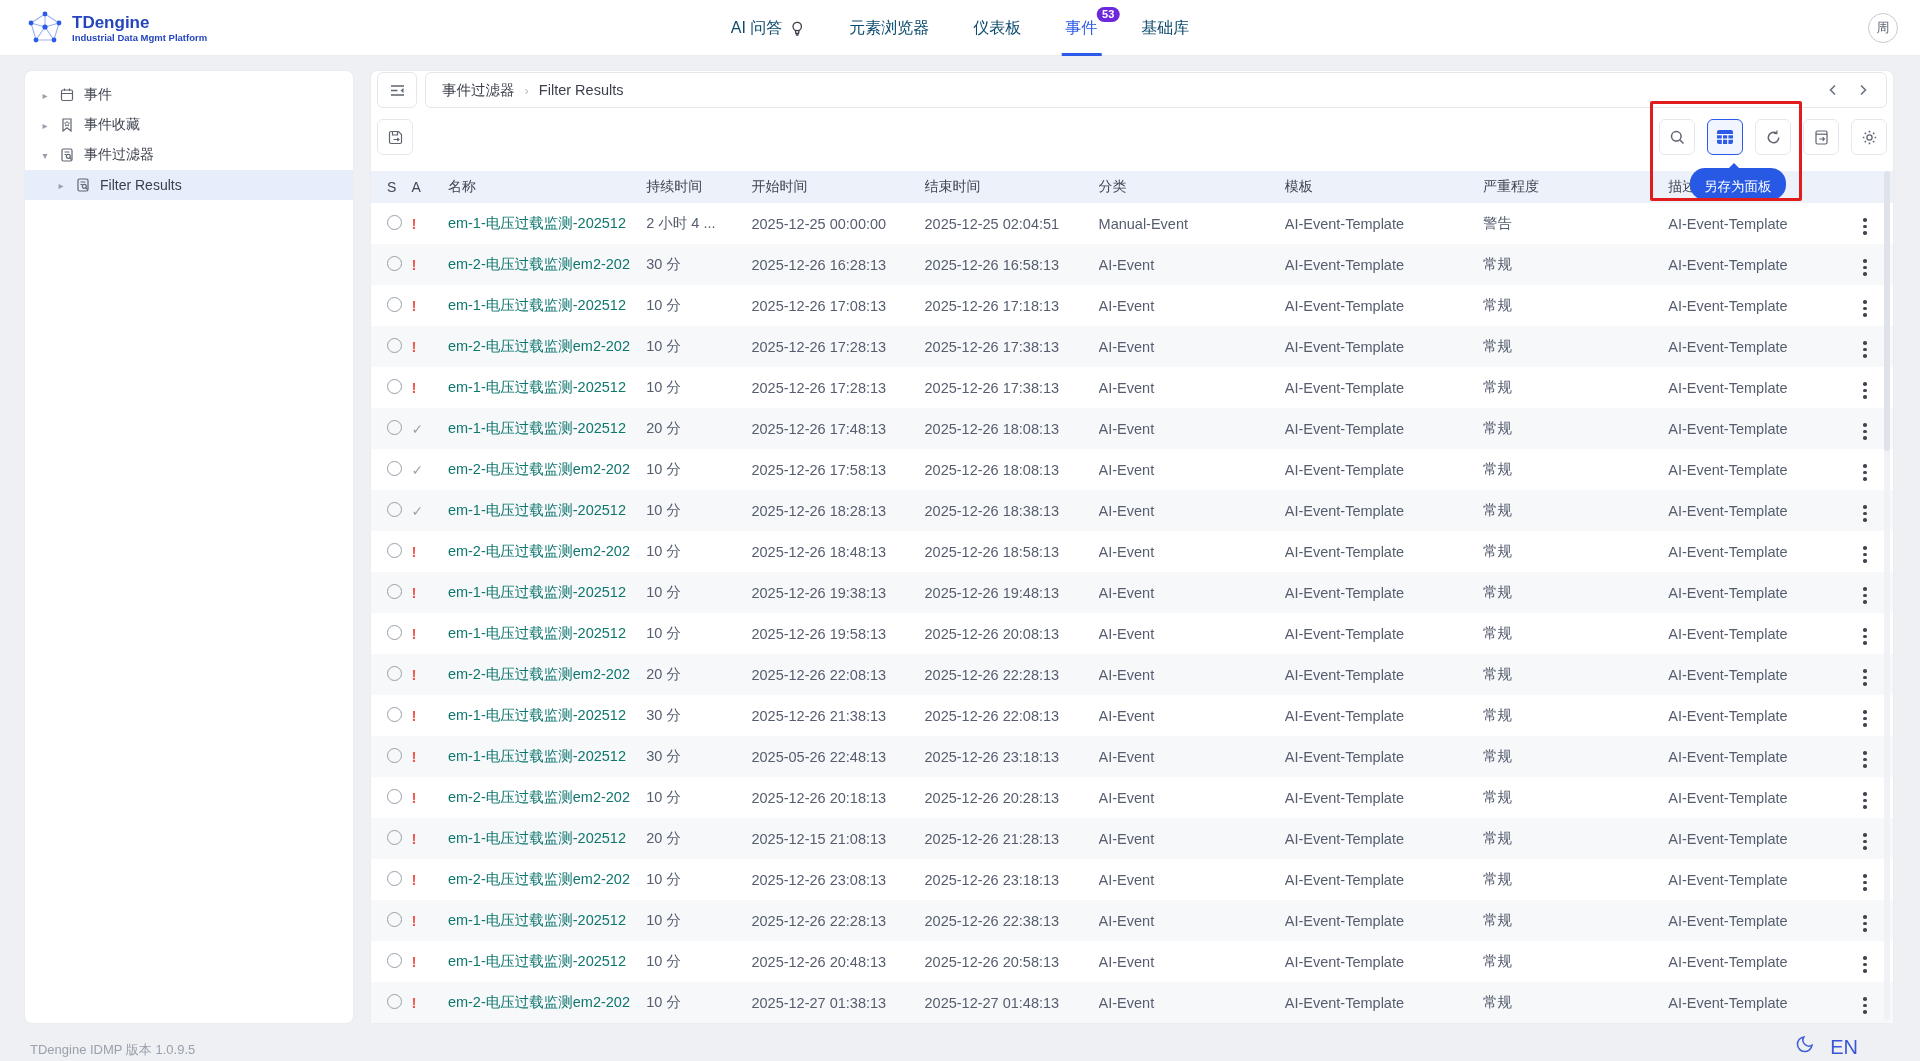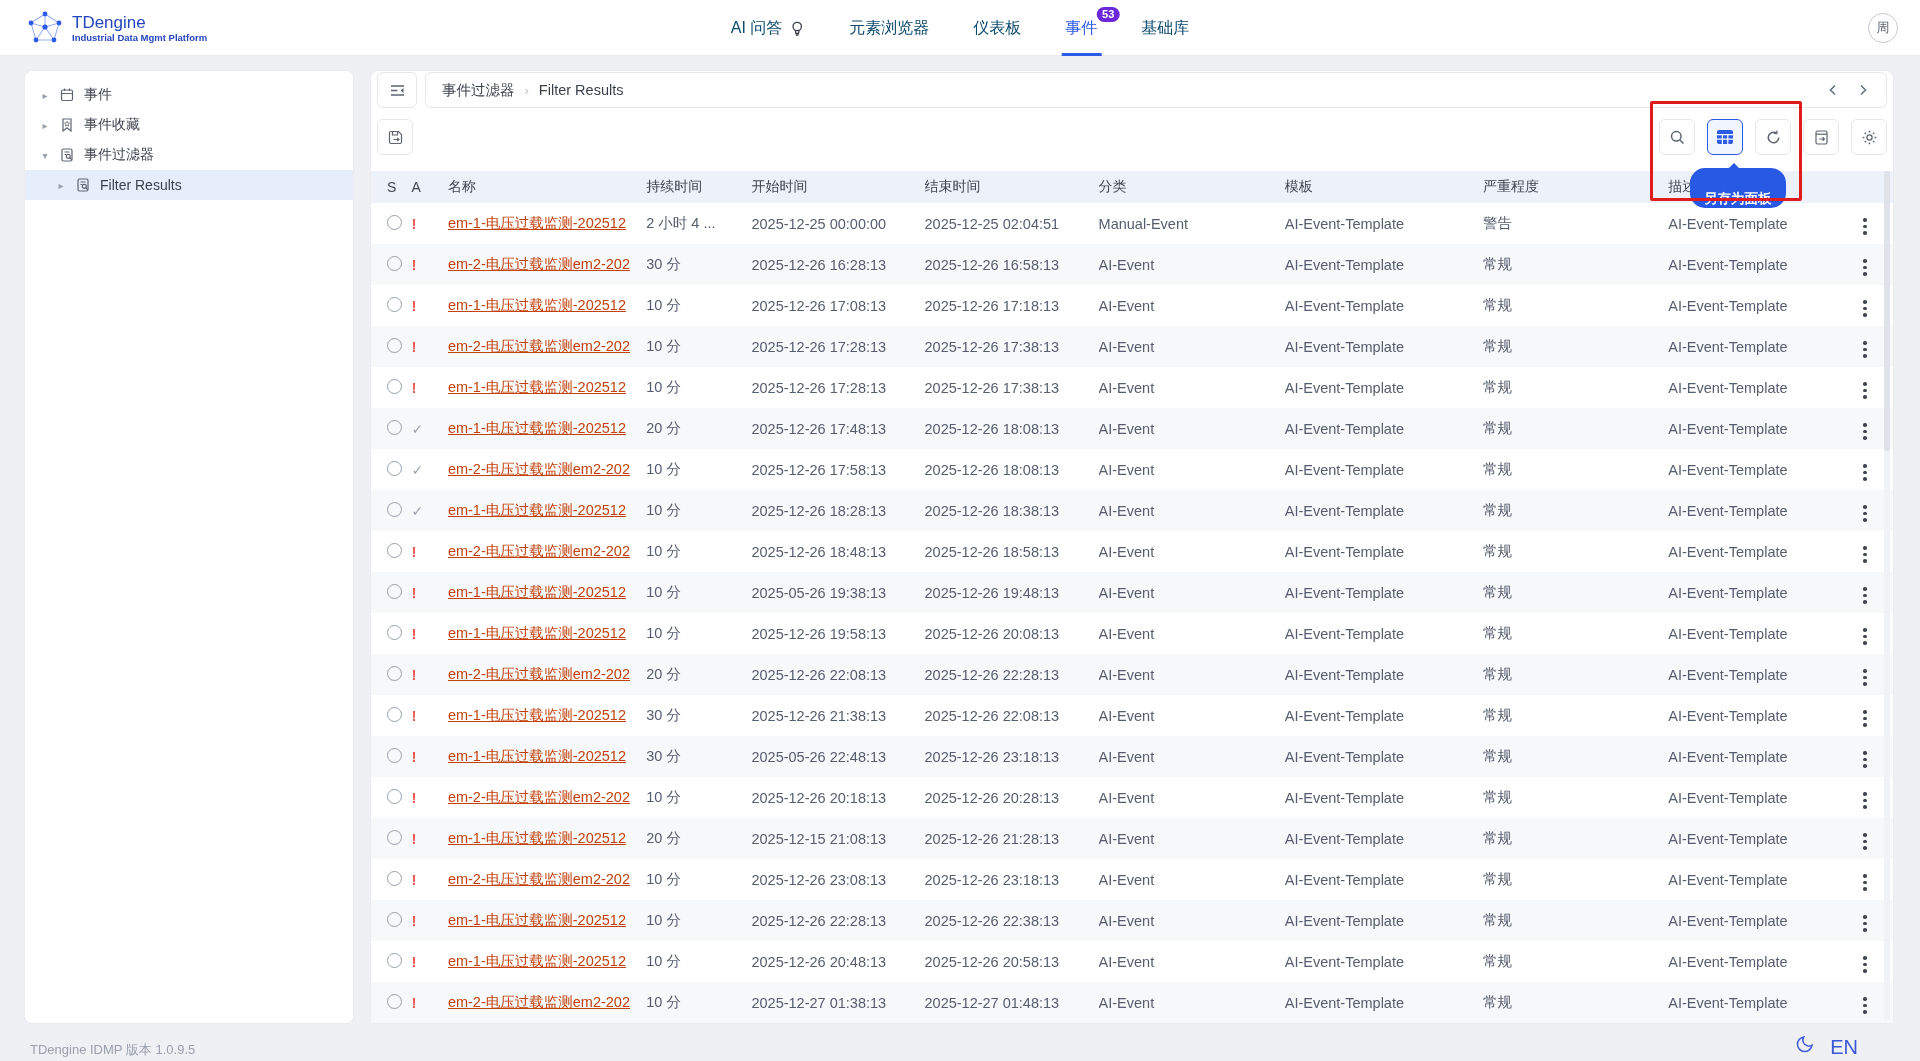--- a/index.html
+++ b/index.html
@@ -7,21 +7,21 @@
   body {
     font-family: "Liberation Sans", sans-serif;
     background:#eef0f4;
     position:relative;
     overflow:hidden;
     color:#3a3f4a;
   }
   
   .topbar { position:absolute; left:0; top:0; width:1920px; height:56px; background:#fff; border-bottom:1px solid #ececf0; z-index:10; }
   .brand { position:absolute; left:26px; top:9px; display:flex; align-items:center; gap:8px; cursor:pointer; }
-  .brand-text .t1 { font-size:17px; font-weight:normal; color:#2545bd; line-height:19px; }
+  .brand-text .t1 { font-size:17px; font-weight:bold; color:#2545bd; line-height:19px; }
   .brand-text .t2 { font-size:9.5px; font-weight:bold; color:#2545bd; line-height:11px; }
   .mainnav { position:absolute; left:50%; transform:translateX(-50%); top:0; height:56px; display:flex; gap:44px; align-items:stretch; }
   .nav-item { position:relative; display:flex; align-items:center; gap:6px; font-size:16px; color:#0c4a6e; cursor:pointer; }
   .nav-item.active { color:#2b5ae8; }
   .nav-item.active::after { content:""; position:absolute; left:-4px; right:-4px; bottom:0; height:3px; background:#2b5ae8; }
   .nav-badge { position:absolute; top:7px; right:-22px; background:#6d28d9; color:#fff; font-size:11px; line-height:13px; padding:1px 5px; border-radius:9px; font-weight:bold; }
   .avatar { position:absolute; right:22px; top:13px; width:30px; height:30px; border:1px solid #c6cad2; border-radius:50%; display:flex; align-items:center; justify-content:center; font-size:13px; color:#5f6570; background:#fff; cursor:pointer; }
   
   .sidebar { position:absolute; left:24px; top:70px; width:330px; height:954px; background:#fff; border:1px solid #ececf0; border-radius:8px; padding-top:9px; }
   .tree-row { height:30px; display:flex; align-items:center; gap:9px; padding-left:15px; font-size:14px; cursor:pointer; }
@@ -48,29 +48,29 @@
   
   .grid-wrap { position:absolute; left:0; right:0; top:100px; }
   table.grid { width:100%; border-collapse:collapse; table-layout:fixed; }
   .grid th { height:32px; background:#edf1f9; font-size:14px; font-weight:500; color:#414653; text-align:left; white-space:nowrap; overflow:hidden; }
   .grid td { height:41px; font-size:14.5px; color:#555d6e; white-space:nowrap; overflow:hidden; vertical-align:middle; }
   .grid tbody tr:nth-child(even) { background:#f7f8fa; }
   .grid th:first-child, .grid td:first-child { padding-left:16px; }
   .circle { width:15px; height:15px; border:1.5px solid #98a0aa; border-radius:50%; display:inline-block; cursor:pointer; }
   .mark.alert { color:#ee5a52; font-weight:bold; font-size:15px; }
   .mark.check { color:#9aa2ac; font-size:14px; }
-  .name-link { color:#c2410c; text-decoration:underline; cursor:pointer; display:block; overflow:hidden; white-space:nowrap; }
+  .name-link { color:#0f766e; cursor:pointer; display:block; overflow:hidden; white-space:nowrap; }
   .kebab { display:inline-flex; flex-direction:column; gap:3px; padding:4px 8px; cursor:pointer; }
   .kebab i { width:3.5px; height:3.5px; border-radius:50%; background:#40454f; }
   
   .vscroll { position:absolute; right:3px; top:100px; bottom:3px; width:6px; background:#f1f2f5; border-radius:3px; }
   .vscroll .thumb { position:absolute; top:0; width:6px; height:280px; background:#dfe3e9; border-radius:3px; cursor:pointer; }
   
   .hl-rect { position:absolute; left:1650px; top:101px; width:152px; height:100px; border:3px solid #e11c1c; border-radius:2px; z-index:60; pointer-events:none; }
-  .tooltip { position:absolute; left:1690px; top:168px; height:40px; line-height:30px; padding:16px 14px; background:#2859e5; color:#fff; font-size:13.5px; font-weight:bold; border-radius:15px; z-index:55; }
+  .tooltip { position:absolute; left:1690px; top:168px; height:32px; line-height:30px; padding:4px 14px; background:#2859e5; color:#fff; font-size:13.5px; font-weight:normal; border-radius:15px; z-index:55; }
   .tooltip::before { content:""; position:absolute; top:-5px; left:38px; border-left:6px solid transparent; border-right:6px solid transparent; border-bottom:6px solid #2859e5; }
   
   .version { position:absolute; left:30px; top:1041px; font-size:13px; color:#9aa1ac; }
   .moon-btn { position:absolute; right:104px; top:1033px; cursor:pointer; display:flex; }
   .lang-btn { position:absolute; right:62px; top:1036px; font-size:20px; color:#3b57d8; cursor:pointer; }
   svg { display:block; }
 </style>
 </head>
 <body>
 
@@ -448,21 +448,21 @@
                 <i></i>
               </span></td>
   </tr>
           <tr>
     <td><span class="circle"></span></td>
     <td><span class="mark alert">!</span></td>
     <td>
               <a class="name-link">em-1-电压过载监测-202512</a>
             </td>
     <td>10 分</td>
-    <td>2025-05-26 19:38:13</td>
+    <td>2025-12-26 19:38:13</td>
     <td>2025-12-26 19:48:13</td>
     <td>AI-Event</td>
     <td>AI-Event-Template</td>
     <td>常规</td>
     <td>AI-Event-Template</td>
     <td><span class="kebab">
                 <i></i>
                 <i></i>
                 <i></i>
               </span></td>

